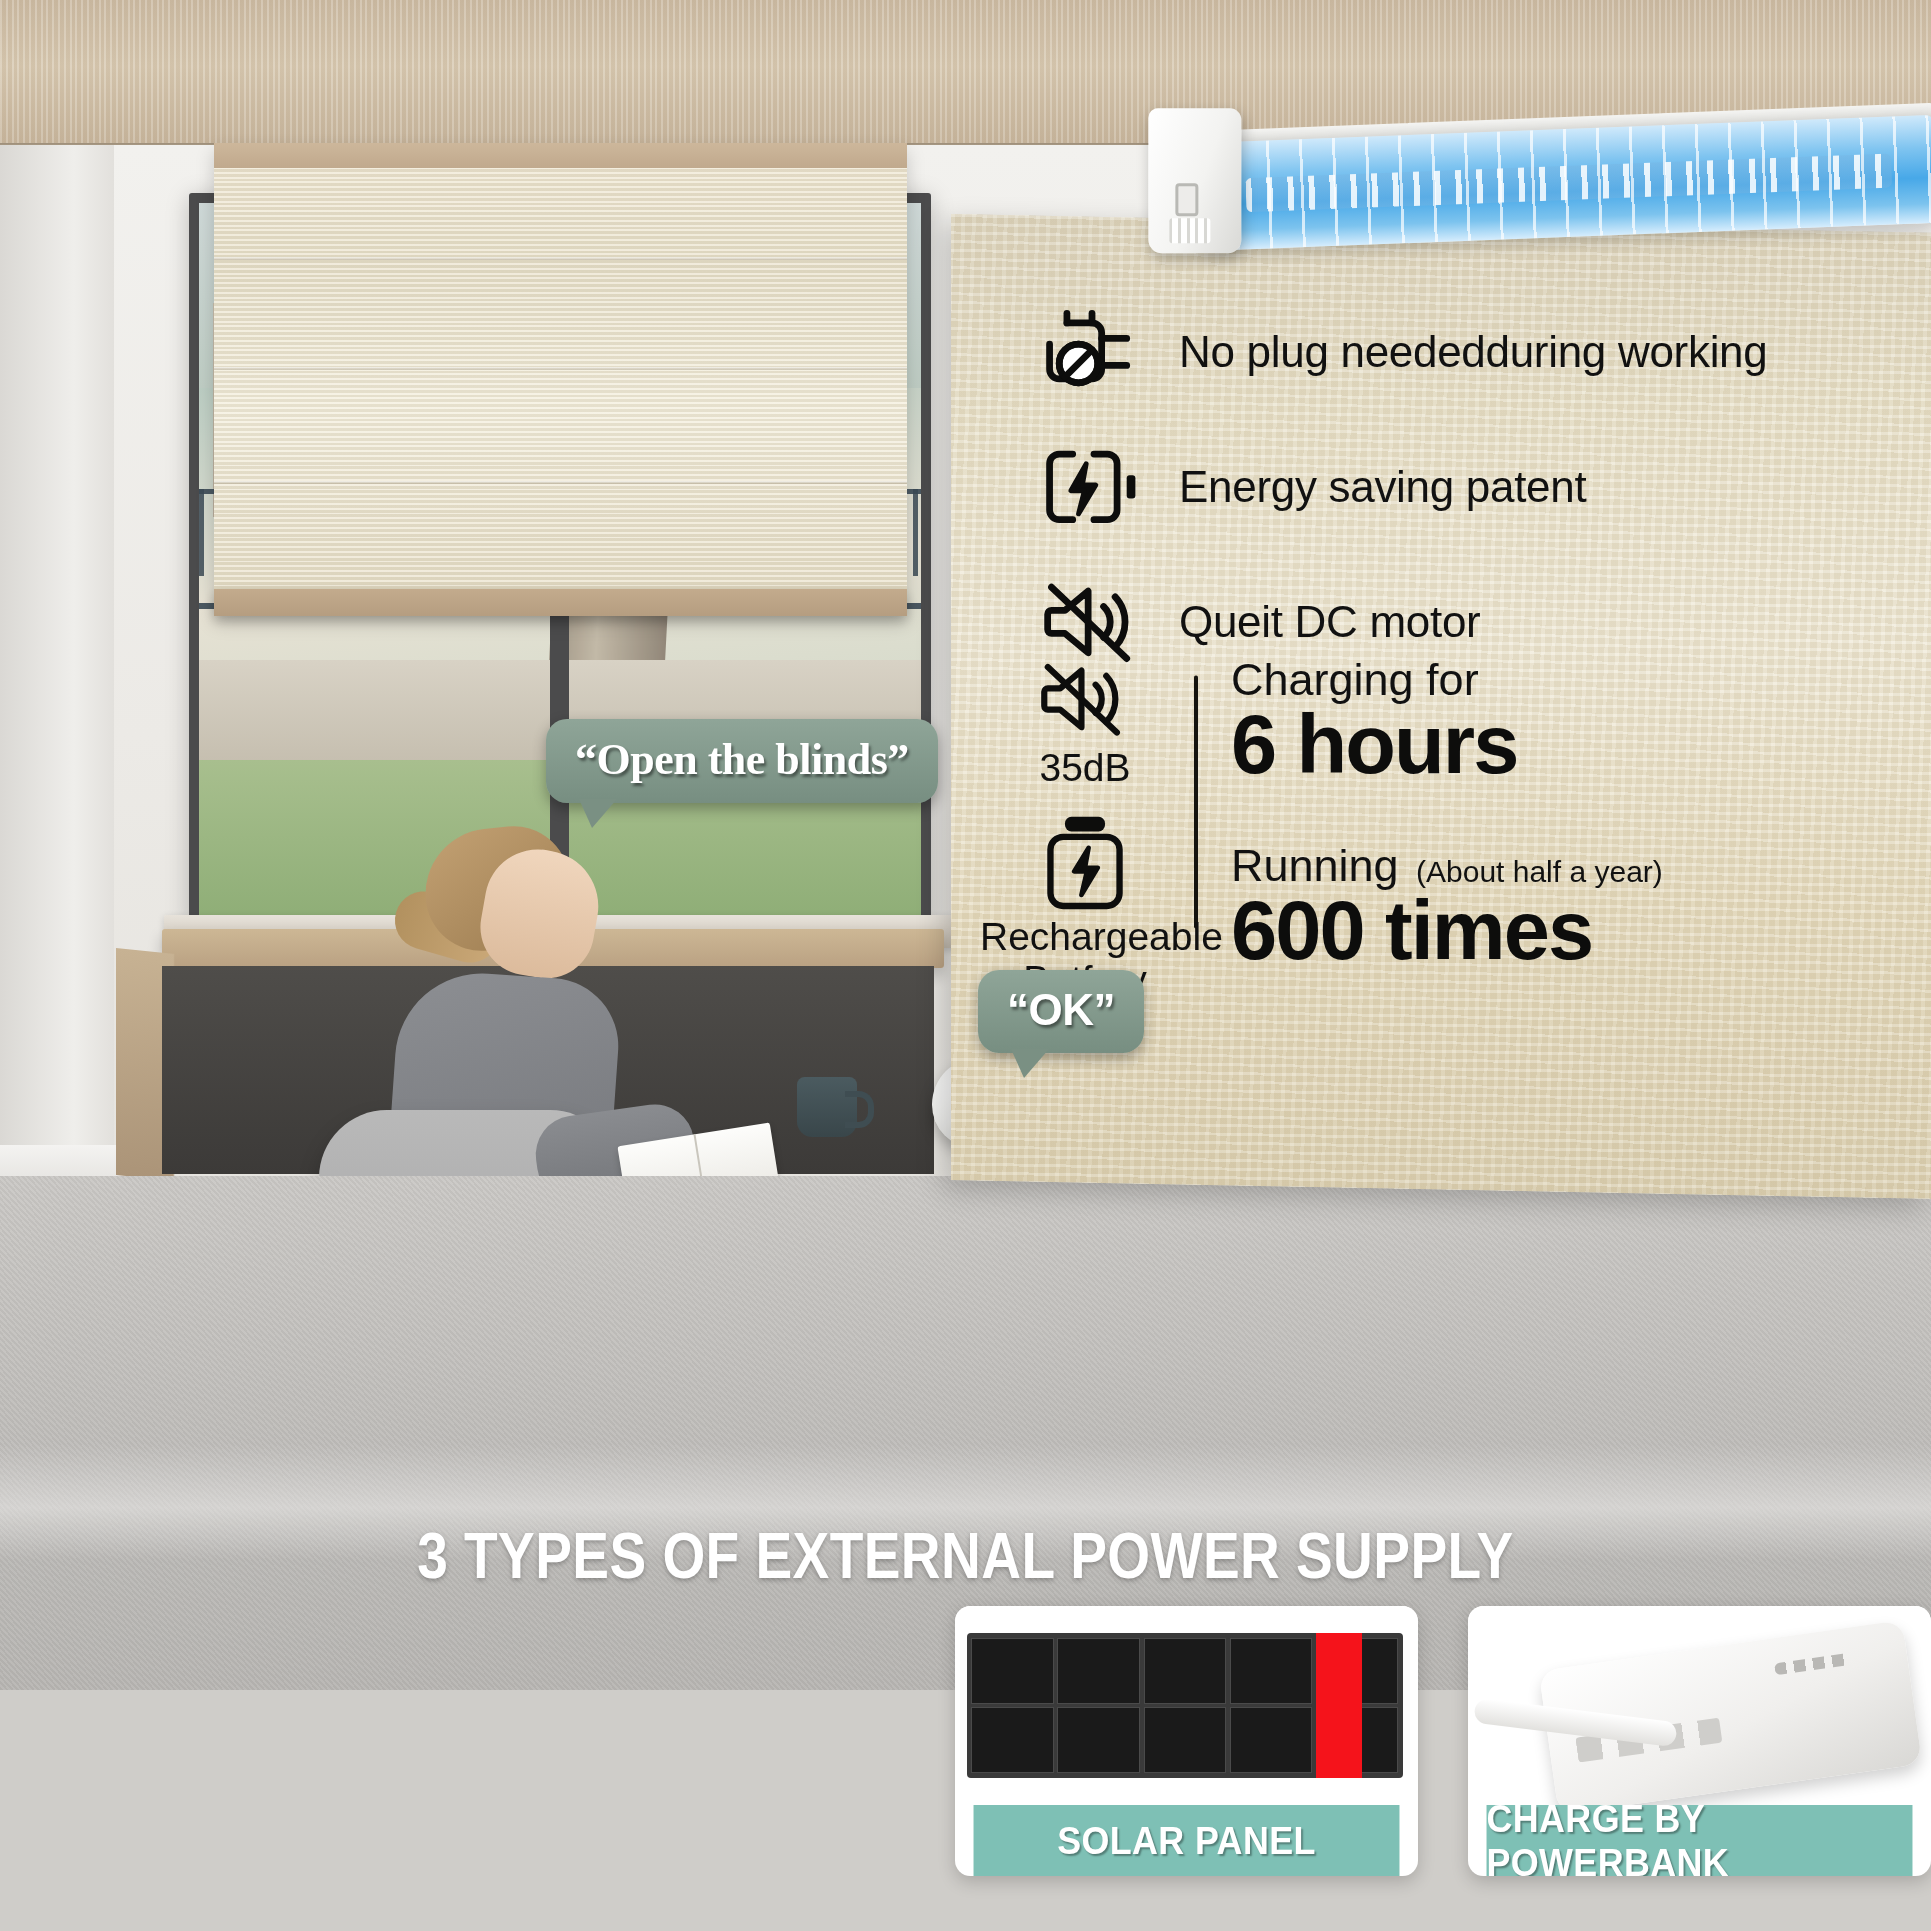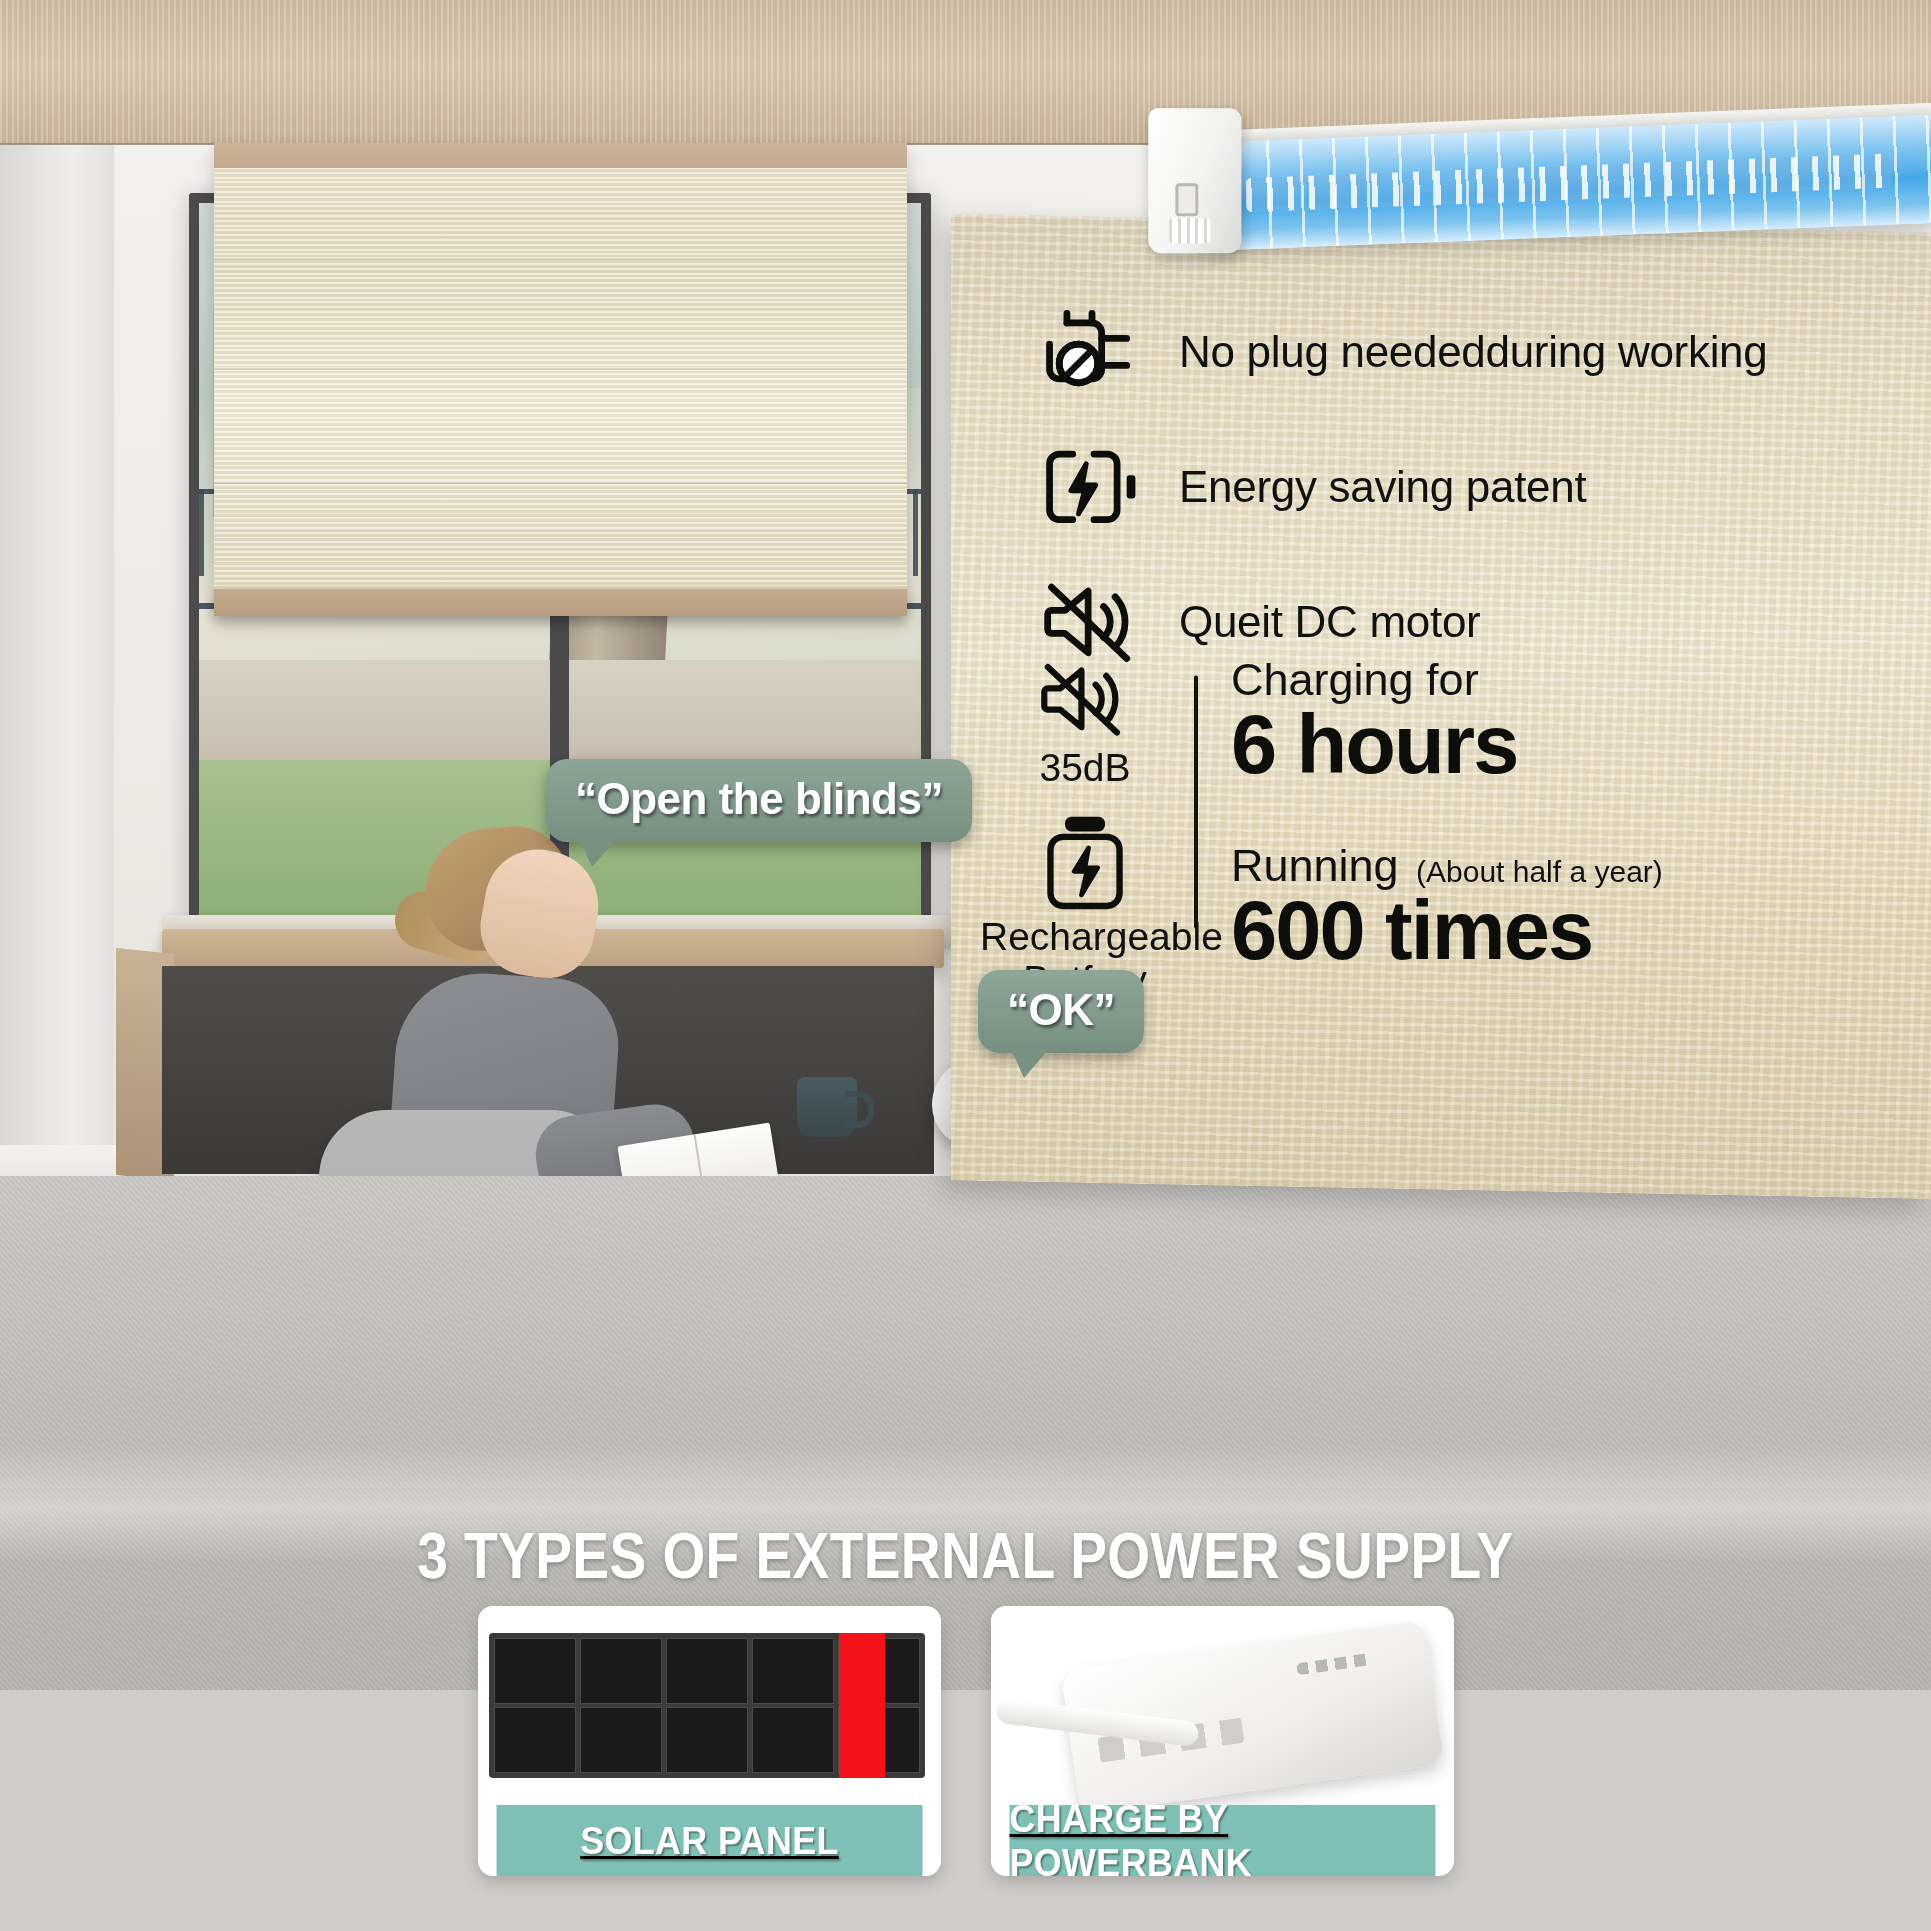--- a/index.html
+++ b/index.html
@@ -138,21 +138,21 @@
 
   
   .bubble { position:absolute; background:linear-gradient(180deg,#8fa598,#778e81);
      border-radius:21px; padding:15.4px 29px 17.4px 29px; color:#fff;
      font-weight:bold; font-size:44px; letter-spacing:-0.5px; white-space:nowrap;
      text-shadow:1.9px 2.9px 2.9px rgba(0,0,0,.45);
      box-shadow:0 5.8px 13.5px rgba(0,0,0,.3); }
   .bubble:after { content:""; position:absolute; left:33px; bottom:-25px;
      border-left:13.5px solid transparent; border-right:25px solid transparent;
      border-top:29px solid #7a9083; }
-  #bubble-open { left:546px; top:759px; }
+  #bubble-open { left:546px; top:719px;font-family:Liberation Serif, serif; }
   #bubble-ok  { left:978px; top:970px; }
 
   
   .speaker { position:absolute; left:932px; top:1057px; width:106px; height:91px;
      background:radial-gradient(ellipse at 32% 28%, #ffffff 0%, #f0f0ee 45%, #d3d3d0 100%);
      border-radius:53px 53px 48px 48px; box-shadow:0 7.7px 13.5px rgba(0,0,0,.25); }
   .speaker-top { position:absolute; left:25px; top:5.8px; width:56px; height:19.3px;
      background:linear-gradient(90deg,#f3c3d6,#cfe0f2); border-radius:29px; opacity:.85; }
 
   
@@ -205,21 +205,21 @@
 
   
   .banner-fade { position:absolute; left:0; top:1444px; width:1931px; height:116px;
      background:linear-gradient(180deg, rgba(255,255,255,0) 0%, rgba(235,234,232,.55) 55%, rgba(225,224,222,.0) 100%); }
   .banner-title { position:absolute; left:0; top:1519px; width:1931px; text-align:center;
      font-size:64px; font-weight:bold; color:#ffffff; letter-spacing:0.5px;
      transform:scaleX(.86); transform-origin:center;
      text-shadow:0 1.9px 5.8px rgba(0,0,0,.28); }
 
   .cards { position:absolute; left:0; top:1606px; width:1931px; height:280px;
-     display:flex; justify-content:center; gap:50px;text-decoration:underline; }
+     display:flex; justify-content:flex-end; gap:50px; }
   .card { width:463px; height:270px; background:#fff; border-radius:15.4px;
      overflow:hidden; box-shadow:0 5.8px 17.4px rgba(0,0,0,.18);
      display:flex; flex-direction:column; }
   .card-img { flex:1; position:relative; background:#fff; overflow:hidden; }
   .card-label { height:71px; background:#7ec0b5; color:#fff; font-weight:bold;
      font-size:39px; display:flex; align-items:center; justify-content:center;
      letter-spacing:0.4px; transform:scaleX(.92); transform-origin:center;
      text-shadow:1.9px 1.9px 1.9px rgba(0,0,0,.35); }
 
   

